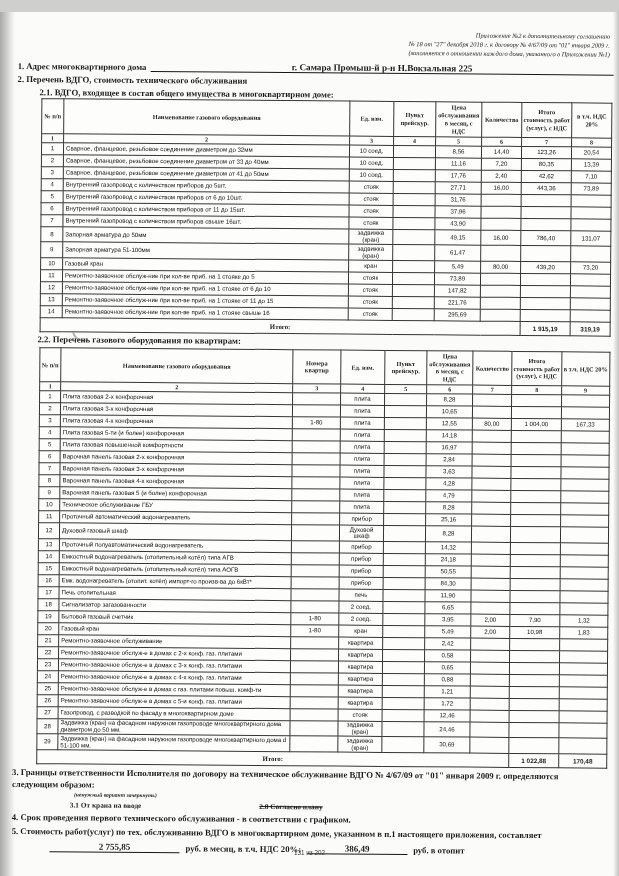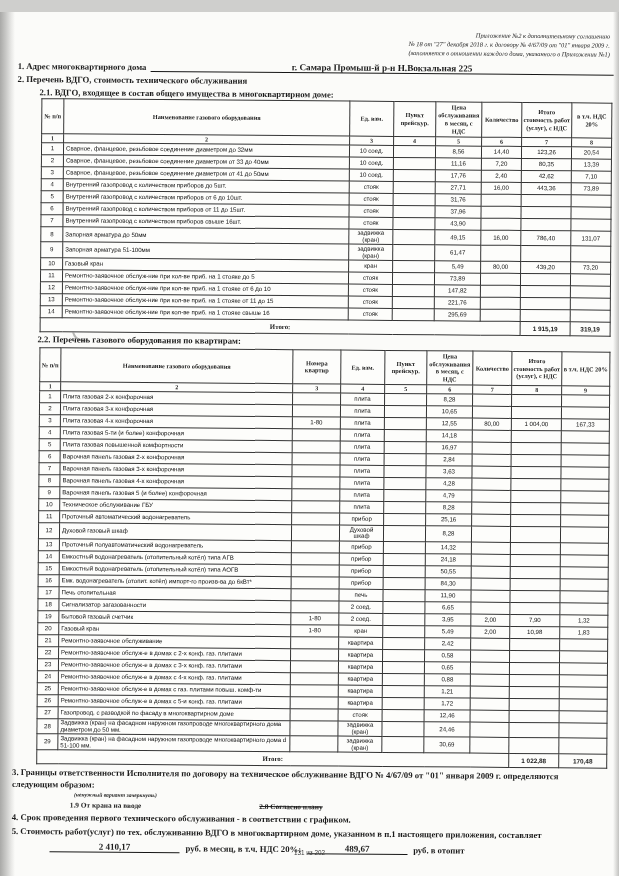--- a/index.html
+++ b/index.html
@@ -619,27 +619,27 @@
             <td colspan="7" class="total-label">Итого:</td>
             <td class="total-val">1 022,88</td>
             <td class="total-val">170,48</td>
           </tr>
         </tbody>
     </table>
 
     <div class="sec" style="width:560px;">3. Границы ответственности Исполнителя по договору на техническое обслуживание ВДГО № 4/67/09 от "01" января 2009 г. определяются следующим образом:</div>
     <div class="sec-note">(ненужный вариант зачеркнуть)</div>
     <div class="sub-line">
-      <span>1.9  От крана на вводе</span>
+      <span>3.1  От крана на вводе</span>
       <span class="sub-32 strike">2.8  Согласно плану</span>
     </div>
     <div class="sec">4. Срок проведения первого технического обслуживания - в соответствии с графиком.</div>
     <div class="sec" style="width:575px;">5. Стоимость работ(услуг) по тех. обслуживанию ВДГО в многоквартирном доме, указанном в п.1 настоящего приложения, составляет</div>
     <div class="amount-line">
-      <span class="amount-val">2 410,17</span>
+      <span class="amount-val">2 755,85</span>
       <span class="amount-text">руб. в месяц, в т.ч. НДС 20%:</span>
-      <span class="amount-val small">489,67</span>
+      <span class="amount-val small">386,49</span>
       <span class="amount-text">руб. в отопит</span>
     </div>
   </div>
 
   <div class="footer">131 из 202</div>
 </div>
 
 </body></html>

